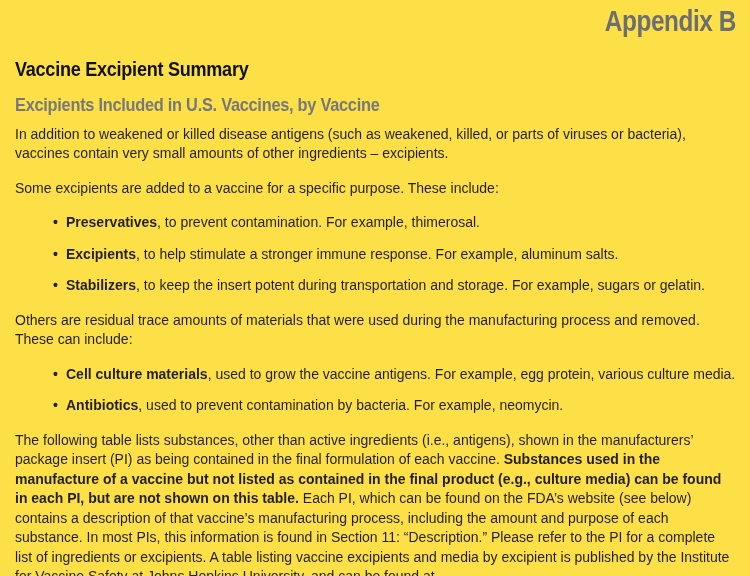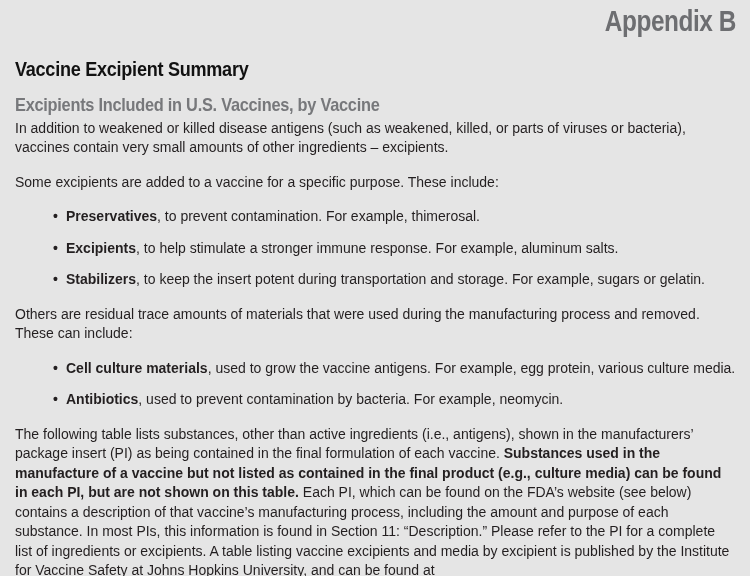--- a/index.html
+++ b/index.html
@@ -5,21 +5,21 @@
   html, body {
     margin: 0;
     padding: 0;
     background: #ffffff;
   }
   .page {
     position: relative;
     width: 750px;
     height: 576px;
     box-sizing: border-box;
-    background: #e5e5e5;
+    background: #fde047;
     padding: 6px 14px 0 15px;
     overflow: hidden;
     font-family: "Liberation Sans", "DejaVu Sans", sans-serif;
     color: var(--text, #231f20);
   }
   .appendix {
     font-size: 29px;
     font-weight: 700;
     line-height: 1.1;
     text-align: right;
@@ -45,21 +45,21 @@
     transform: scaleX(0.86);
     transform-origin: 0 50%;
     letter-spacing: -0.3px;
   }
   p {
     margin: 0 0 15px 0;
     font-size: 14px;
     line-height: 19.5px;
   }
   p.first-body {
-    margin-top: 3px;
+    margin-top: 9px;
   }
   ul.bullets {
     list-style: none;
     margin: 0 0 15px 0;
     padding: 0 0 0 51px;
   }
   ul.bullets li {
     position: relative;
     margin: 12px 0 9px 0;
     font-size: 14px;

